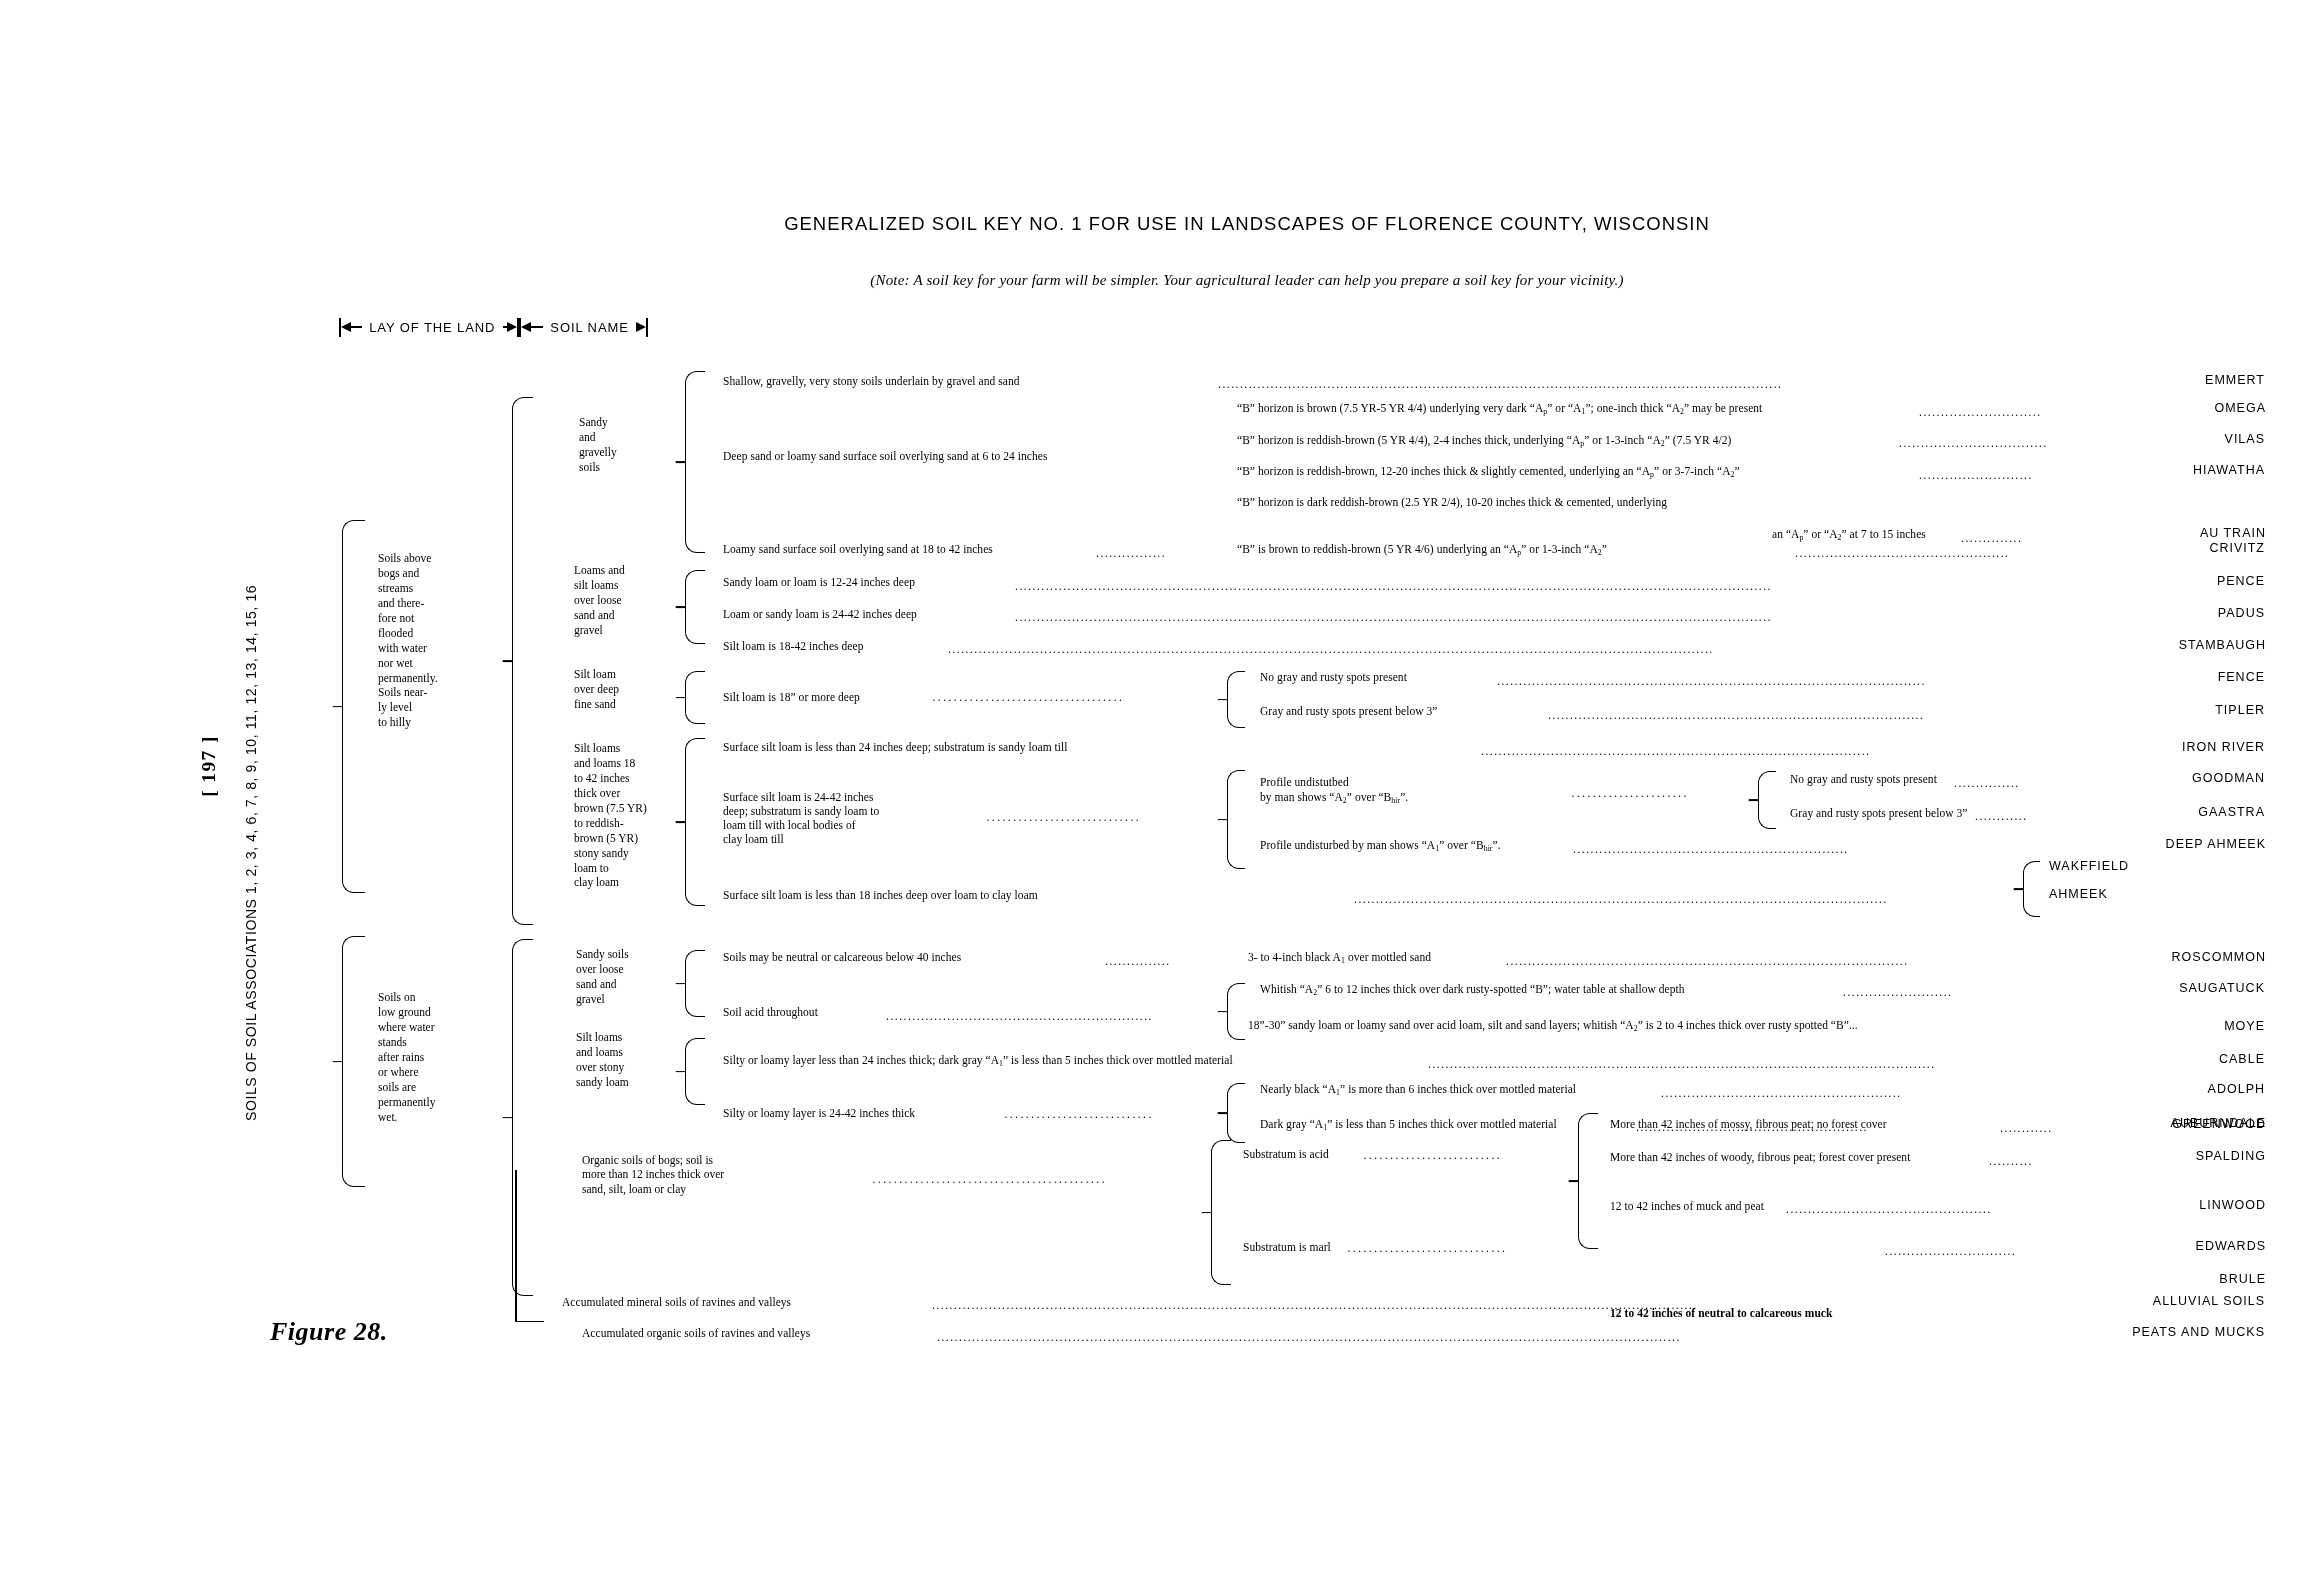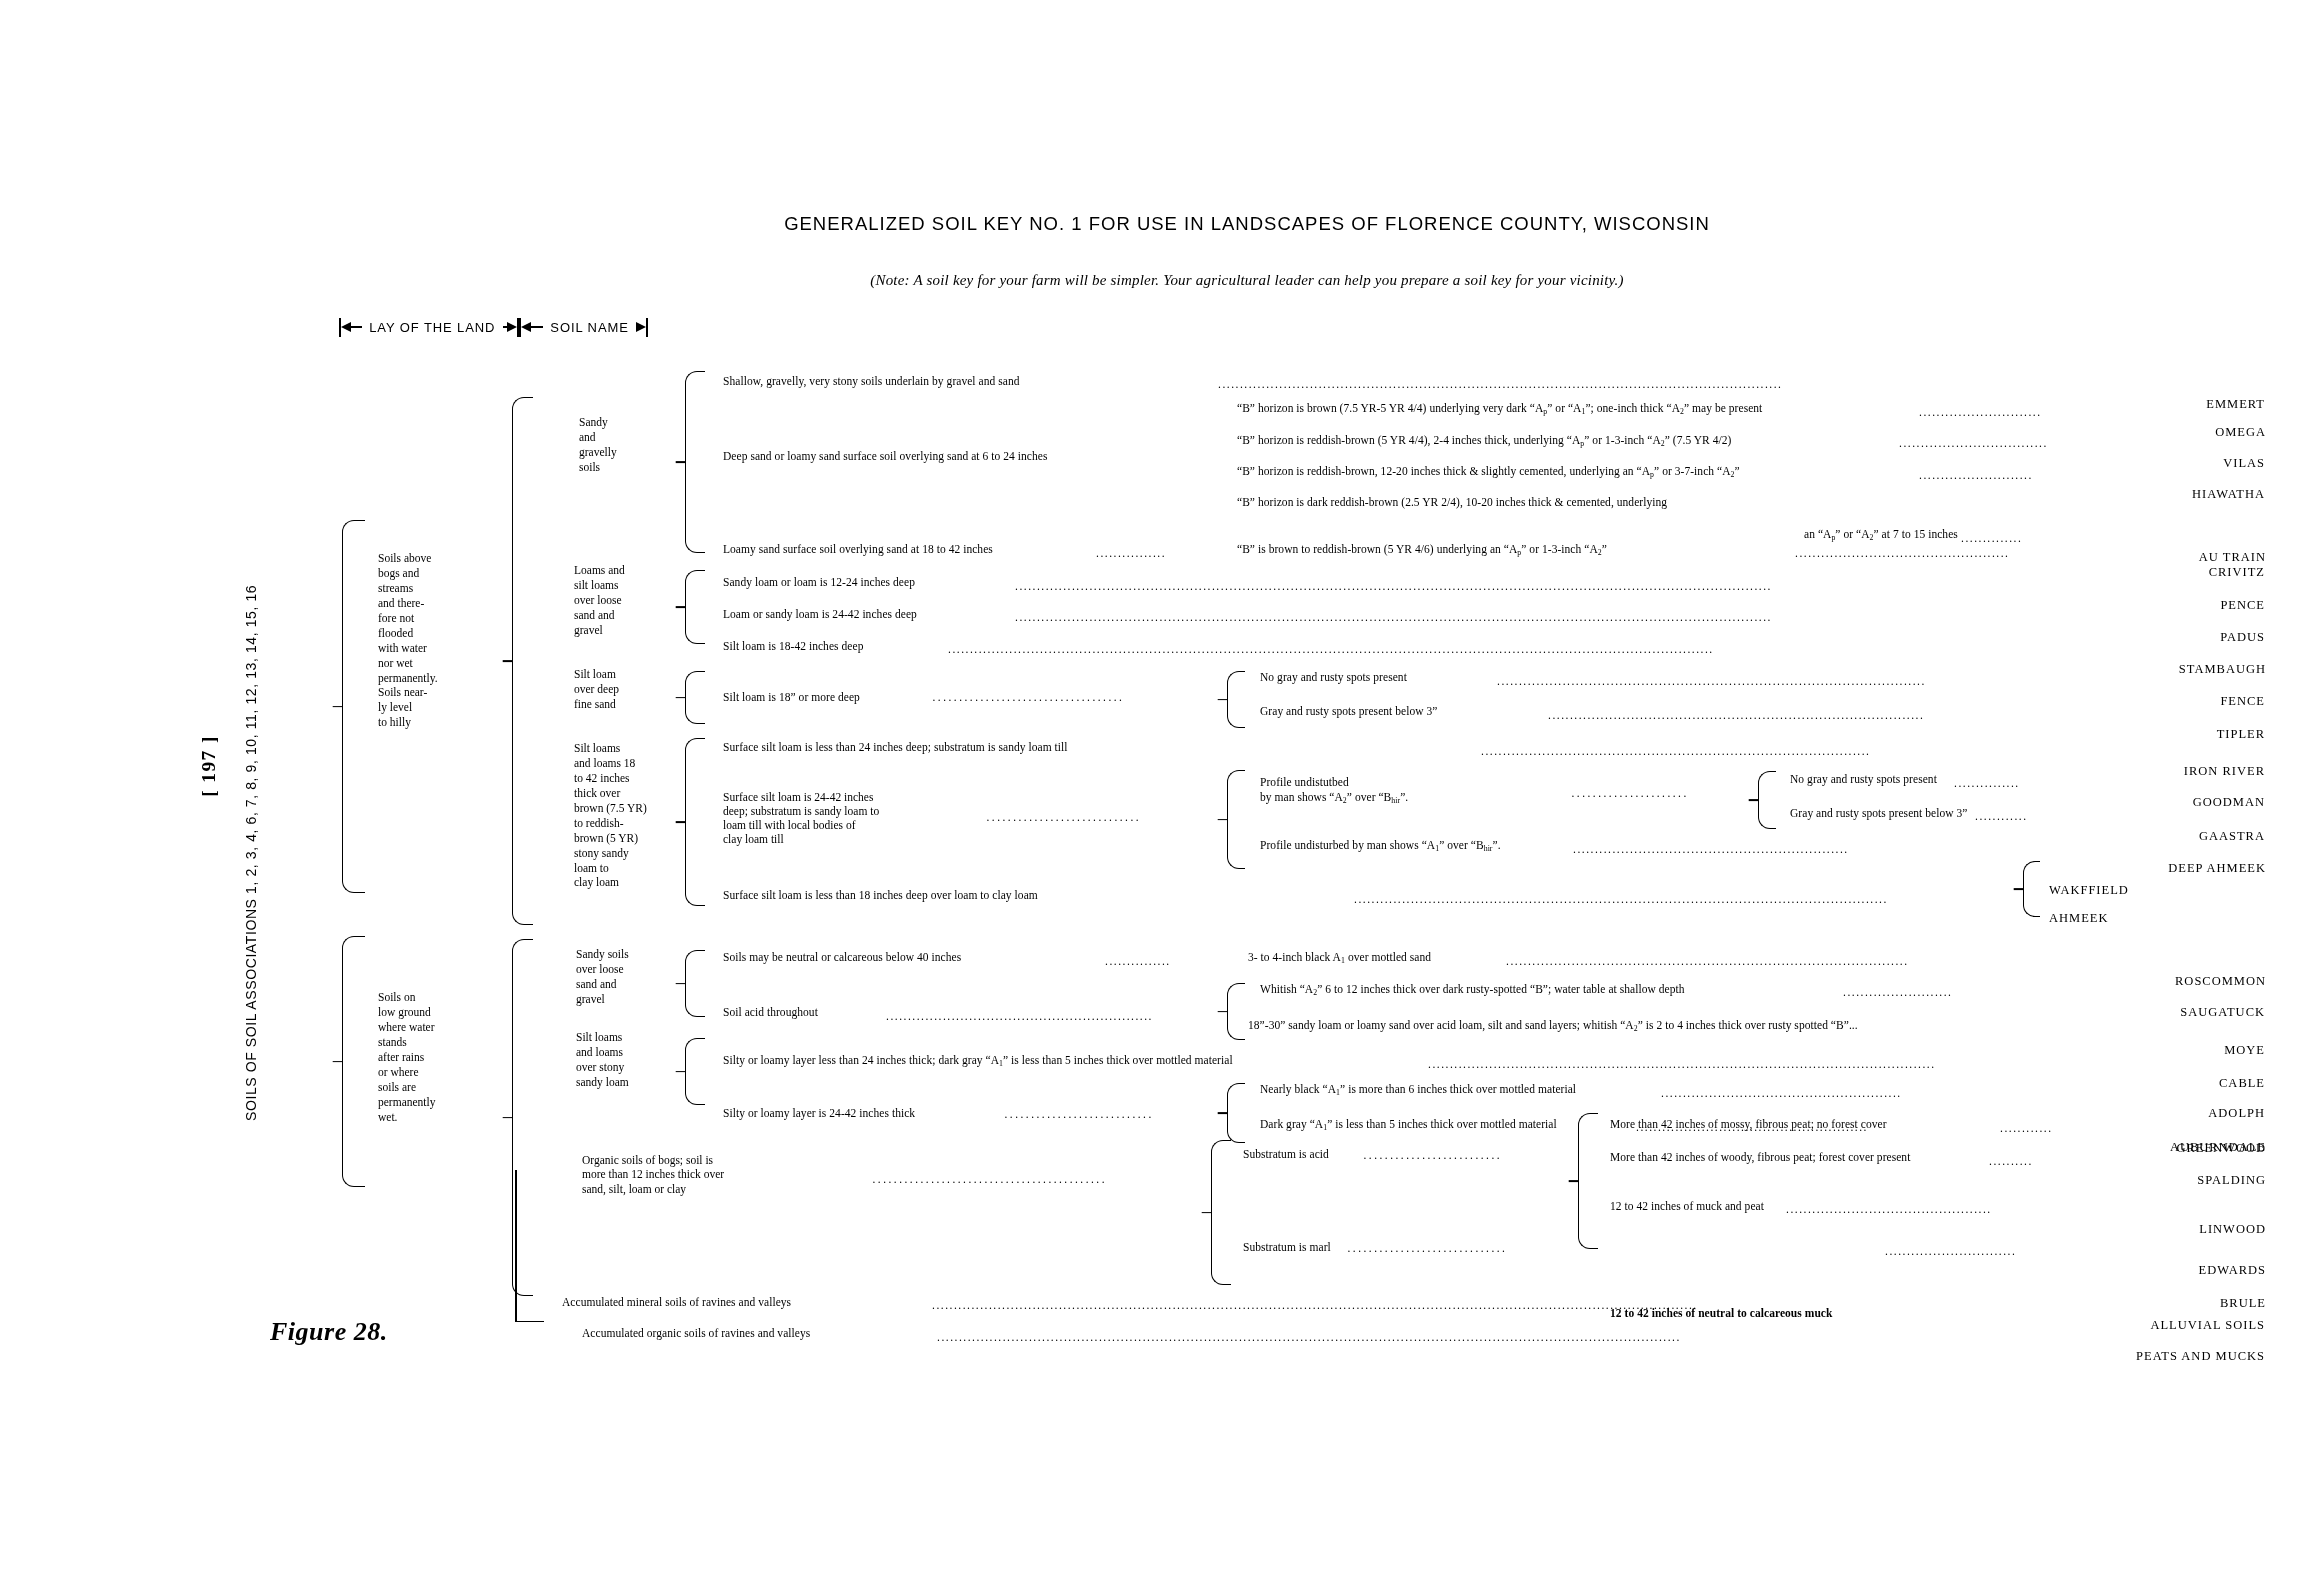--- a/index.html
+++ b/index.html
@@ -116,26 +116,25 @@
   .entry.serif { font-family: "Liberation Serif", serif; }
   .cat {
     position: absolute;
     font-family: "Liberation Serif", serif;
     font-size: 11.5px;
     line-height: 1.30;
     white-space: pre-line;
   }
   .soilname {
     position: absolute;
-    font-family: Liberation Serif, serif;
+    font-family: Liberation Sans, sans-serif;
     font-size: 12.5px;
     letter-spacing: 1px;
     white-space: nowrap;
     text-align: right;
-    margin-top: 24px;
   }
   .leader {
     position: absolute;
     height: 11.5px;
     overflow: hidden;
     white-space: nowrap;
     font-size: 11.5px;
     letter-spacing: 1.5px;
     color: #000;
   }
@@ -288,21 +287,21 @@
 
   <div class="entry serif" style="left:1237px; top:465px;">
     <span>“B” horizon is reddish-brown, 12-20 inches thick &amp; slightly cemented, underlying an “A<sub>p</sub>” or 3-7-inch “A<sub>2</sub>”</span>
   </div>
   <div class="leader" style="left:1919px; top:469px; width:161px;">..........................</div>
   <div class="soilname" style="left:2039px; top:463px; width:226px;">HIAWATHA</div>
 
   <div class="entry serif" style="left:1237px; top:496px;">
     <span>“B” horizon is dark reddish-brown  (2.5 YR 2/4), 10-20 inches thick &amp;  cemented, underlying</span>
   </div>
-  <div class="entry serif" style="left:1772px; top:528px;margin-left:32px;">
+  <div class="entry serif" style="left:1772px; top:528px;">
     <span>an “A<sub>p</sub>” or “A<sub>2</sub>” at 7 to 15 inches</span>
   </div>
   <div class="leader" style="left:1961px; top:532px; width:106px;">..............</div>
   <div class="soilname" style="left:2049px; top:526px; width:217px;">AU TRAIN</div>
 
   <div class="entry serif" style="left:723px; top:543px;">Loamy sand surface soil overlying sand at 18 to 42 inches</div>
   <div class="leader" style="left:1096px; top:547px; width:129px;">................</div>
   <div class="entry serif" style="left:1237px; top:543px;">
     <span>“B” is brown to reddish-brown (5 YR 4/6) underlying an “A<sub>p</sub>” or 1-3-inch “A<sub>2</sub>”</span>
   </div>

